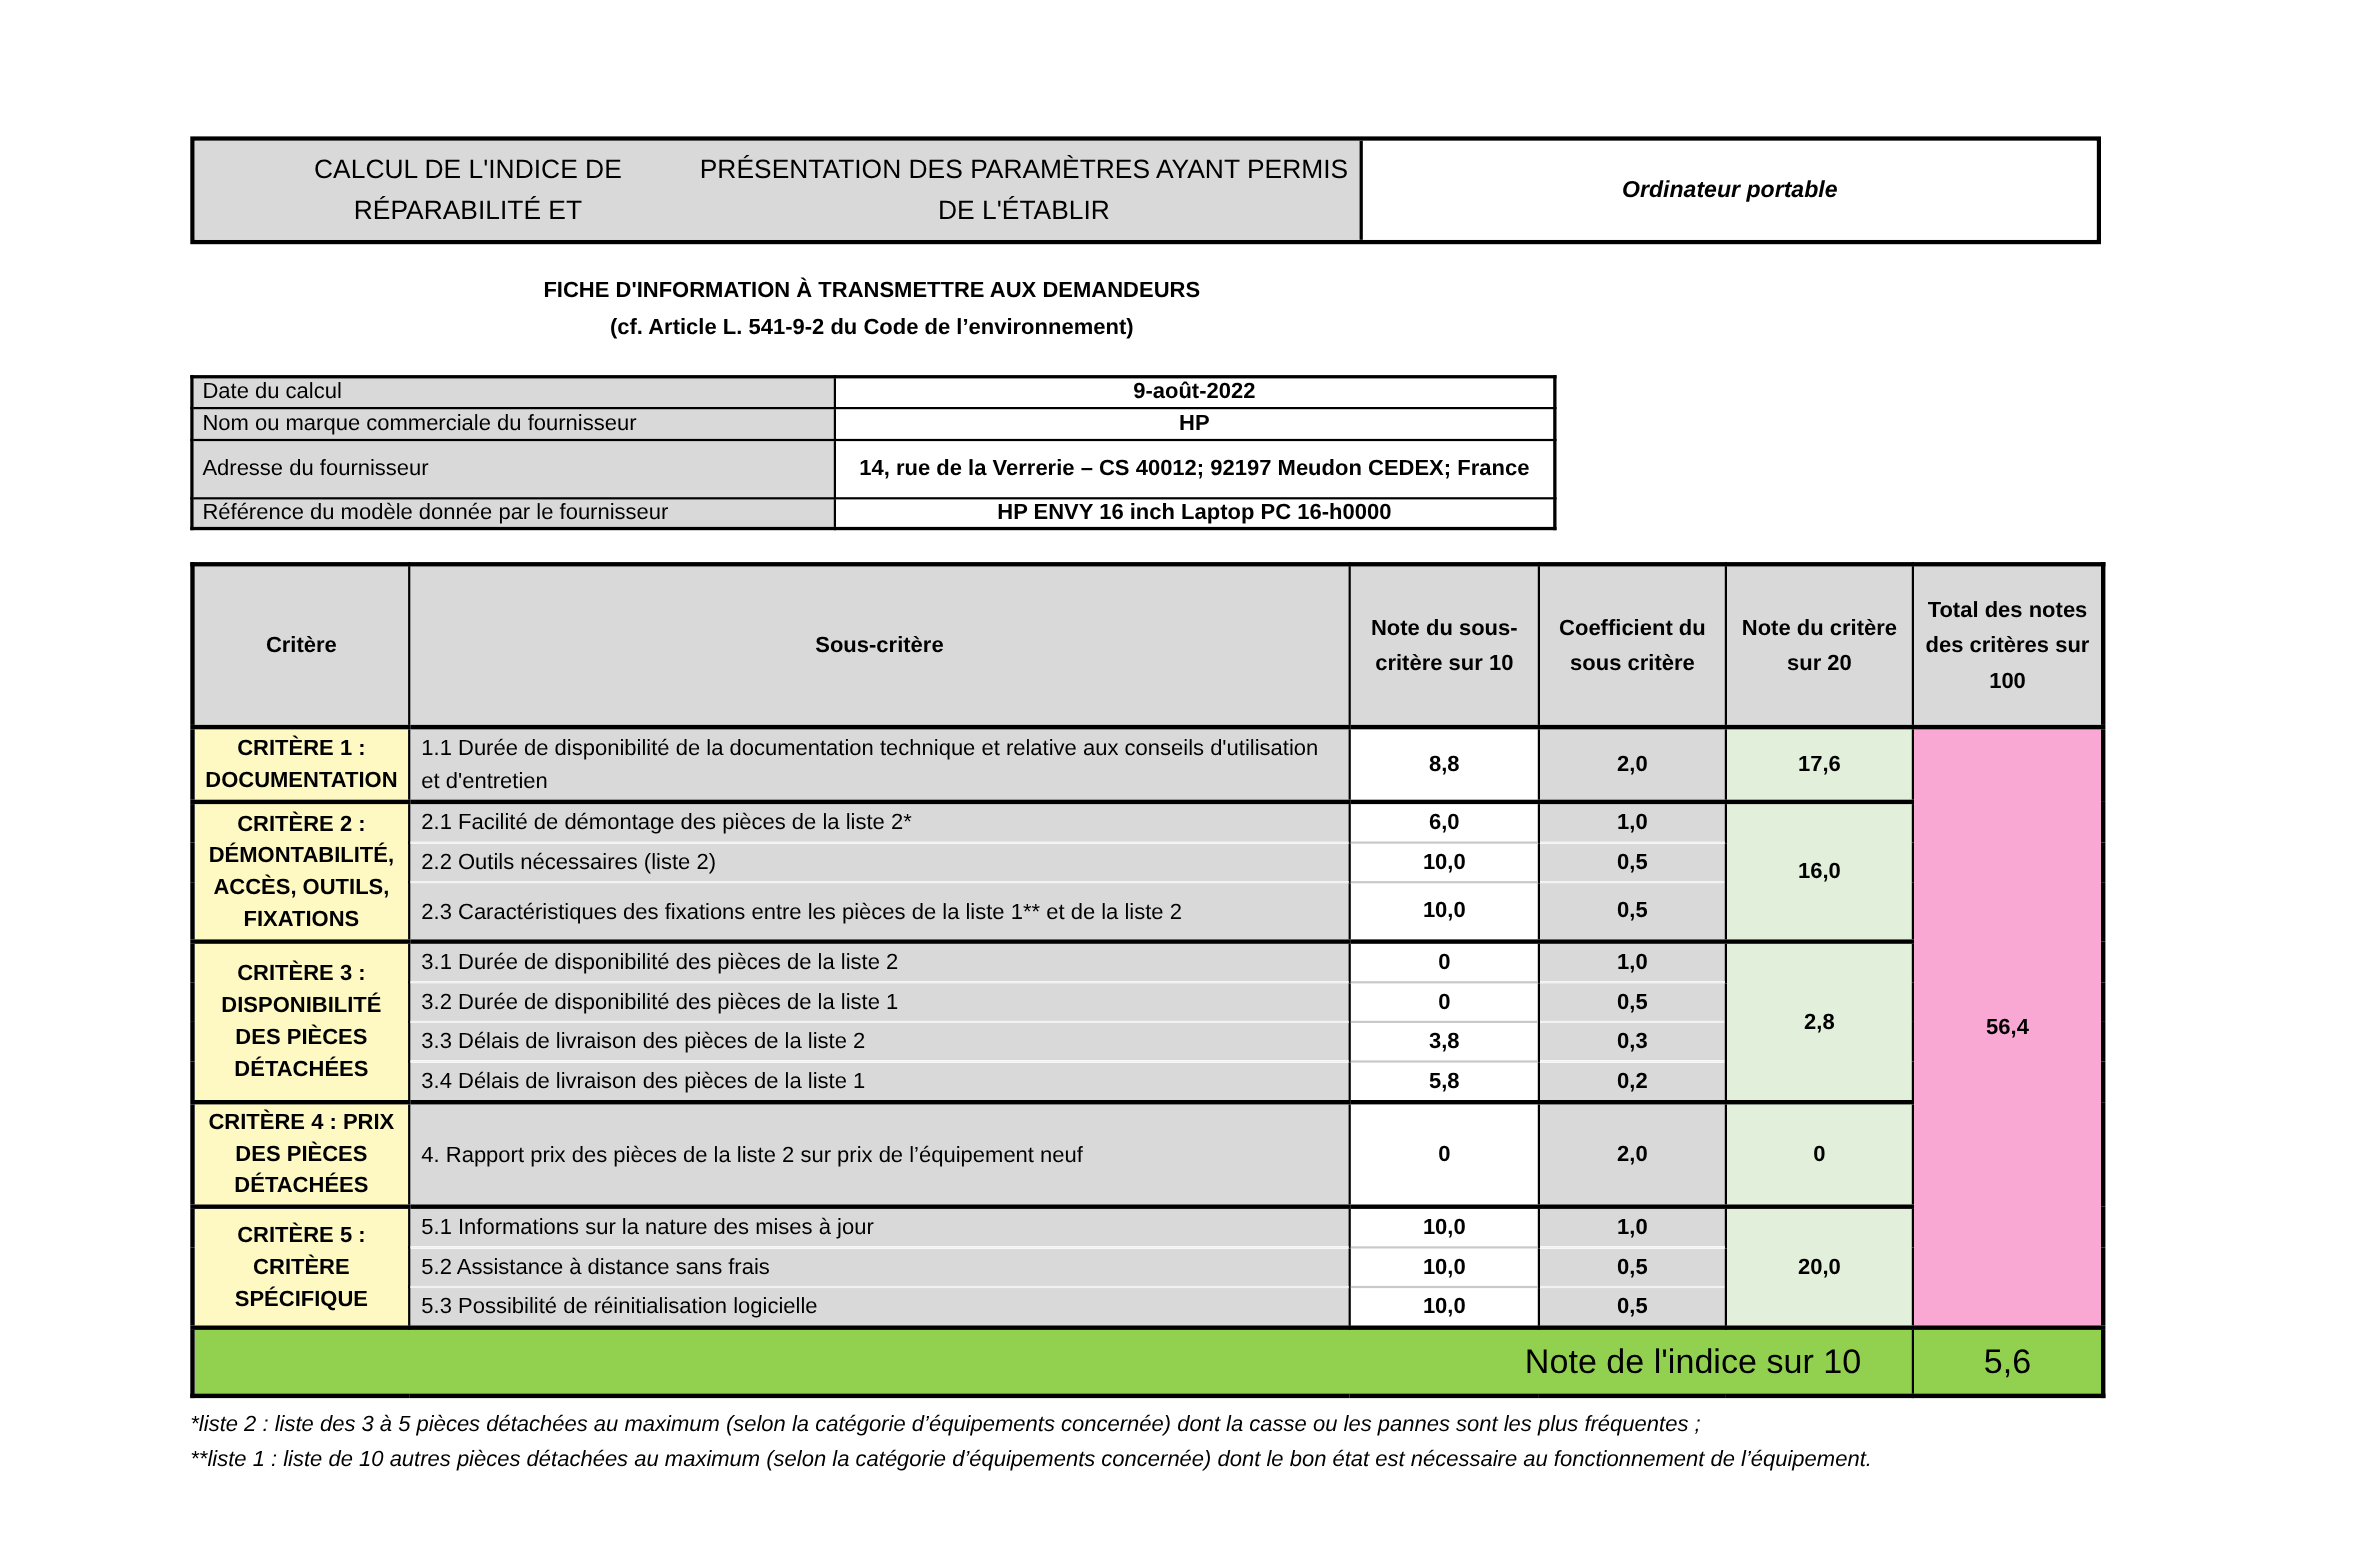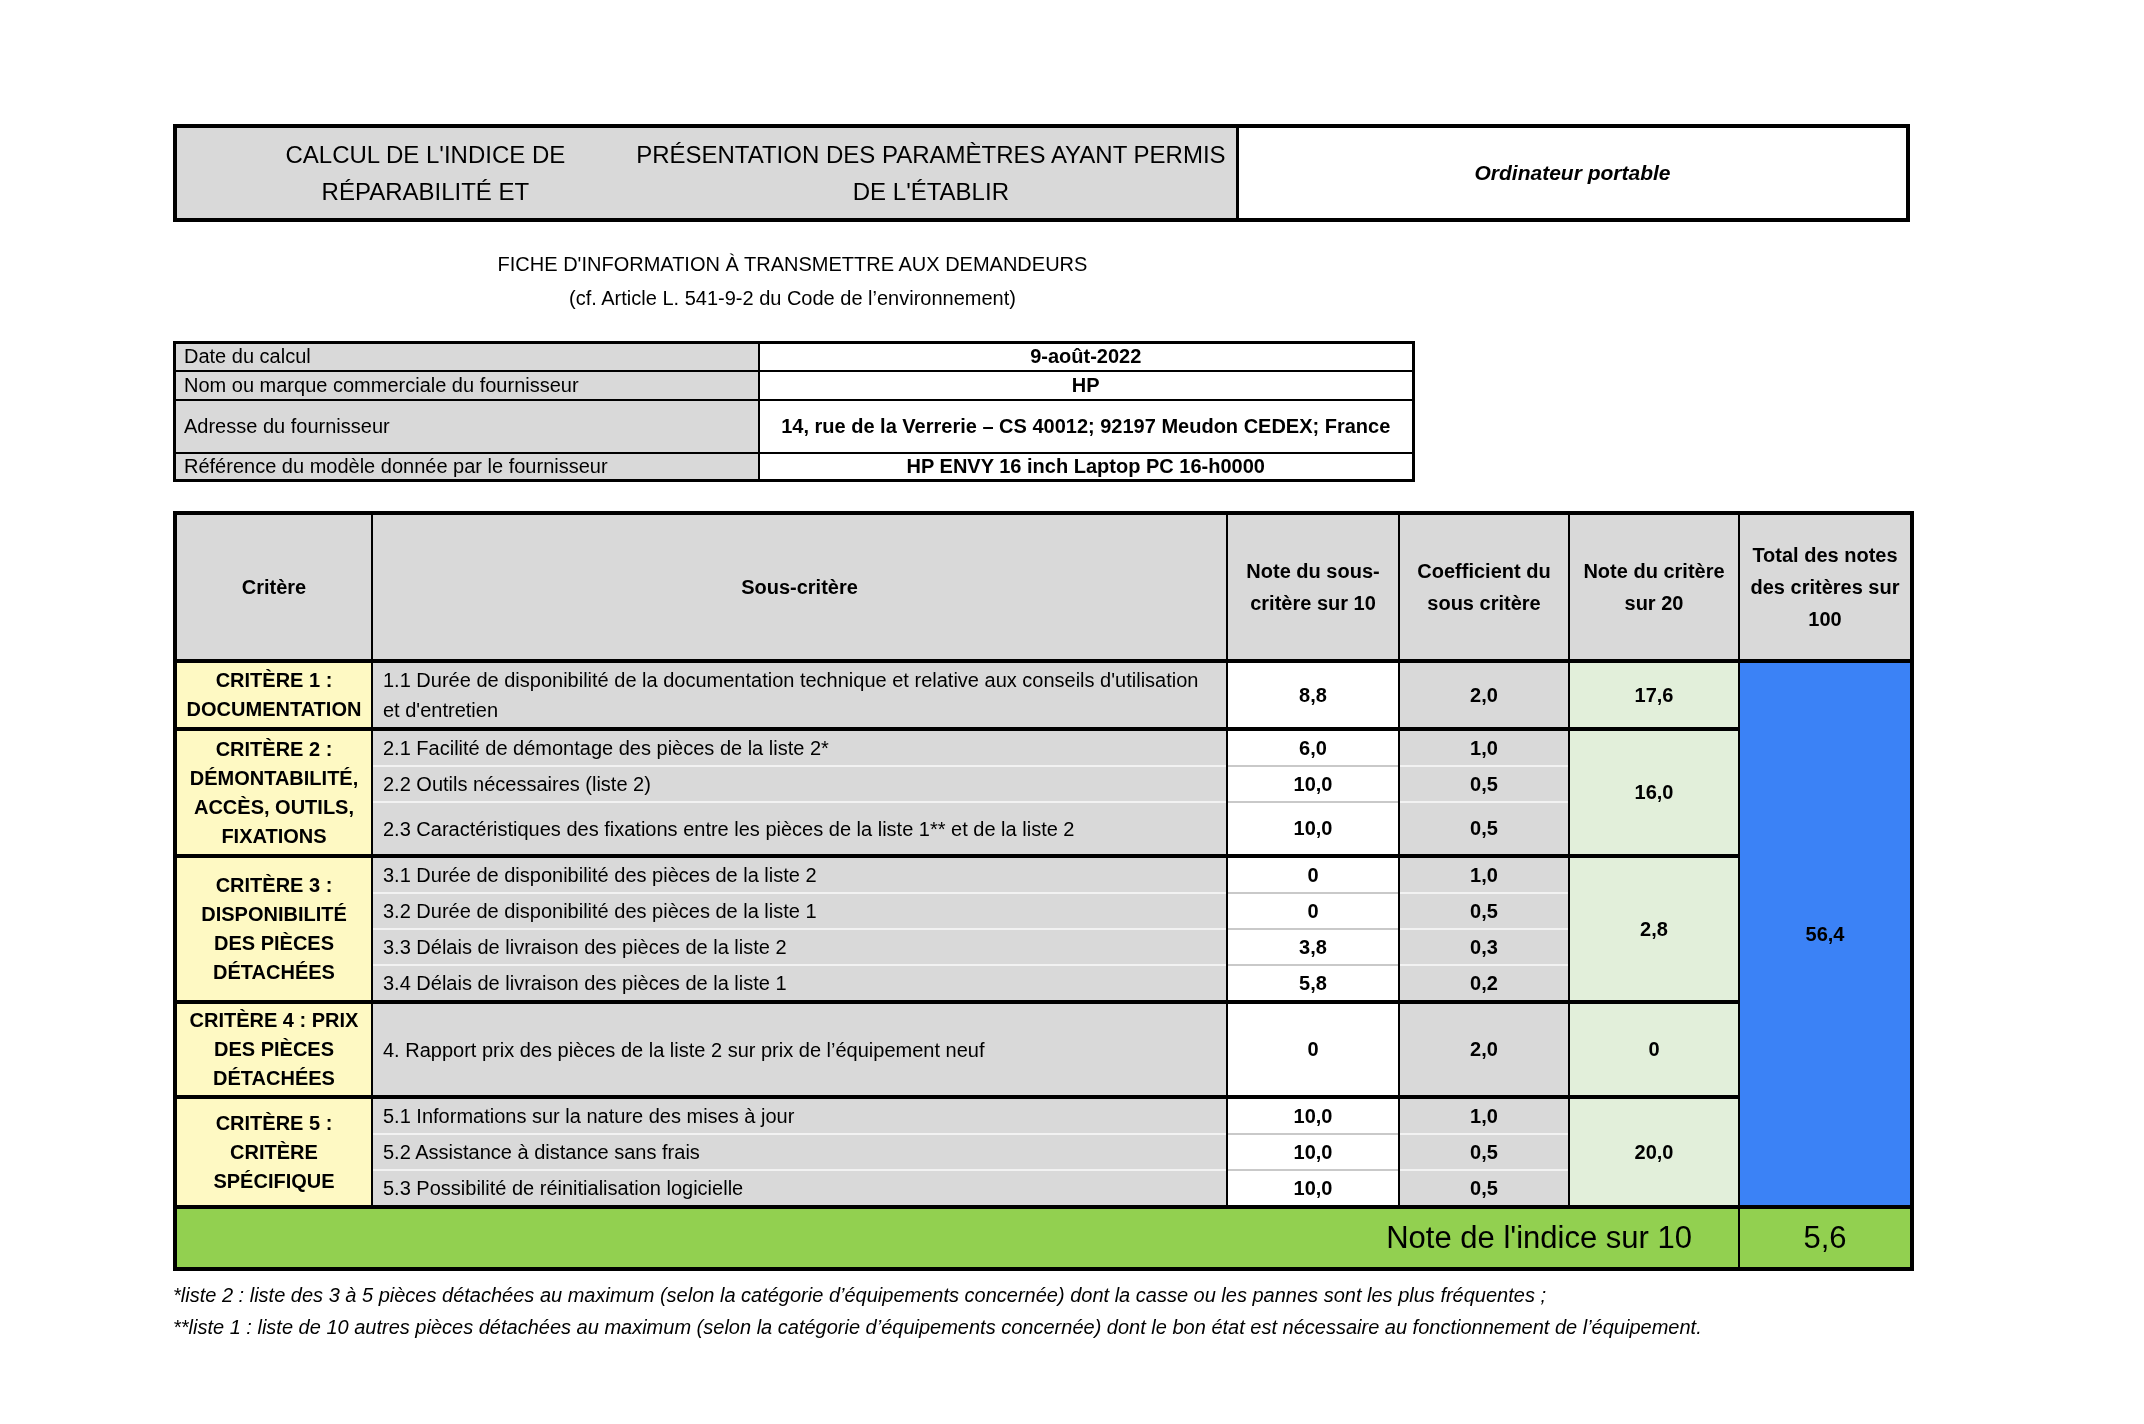--- a/index.html
+++ b/index.html
@@ -50,21 +50,21 @@
     font-weight: bold;
     font-style: italic;
     font-size: 21px;
   }
 
   
   .subtitle {
     width: 1239px;
     margin-top: 25px;
     text-align: center;
-    font-weight: normal;
+    font-weight: bold;
     font-size: 20px;
     line-height: 1.7;
   }
 
   
   table { border-collapse: collapse; table-layout: fixed; }
   .info-table {
     margin-top: 26px;
     width: 1239px;
     border: 3px solid #000;
@@ -105,21 +105,21 @@
   .main-table td {
     font-size: 20px;
     border-left: 2px solid #000;
     border-right: 2px solid #000;
   }
   .crit  { background: #fef9c3; font-weight: bold; text-align: center; line-height: 1.45; padding: 2px 8px; }
   .sub   { background: #d9d9d9; font-weight: normal; text-align: left; line-height: 1.5; padding: 2px 10px; }
   .n10   { background: #ffffff; font-weight: bold; text-align: center; }
   .coef  { background: #d9d9d9; font-weight: bold; text-align: center; }
   .n20   { background: #e2efda; font-weight: bold; text-align: center; }
-  .total { background: #3b82f6; font-weight: bold; text-align: center; font-size: 21px; }
+  .total { background: #f9a8d4; font-weight: bold; text-align: center; font-size: 21px; }
 
   tr.grp > td { border-top: 4px solid #000; }
   tr.thin > td { border-top: 2px solid #f2f2f2; margin-top: 16px; }
   tr.thin > td.n10 { border-top-color: #c9c9c9; }
 
   tr.final > td {
     border-top: 4px solid #000;
     background: #92d050;
     font-weight: normal;
     font-size: 31px;

